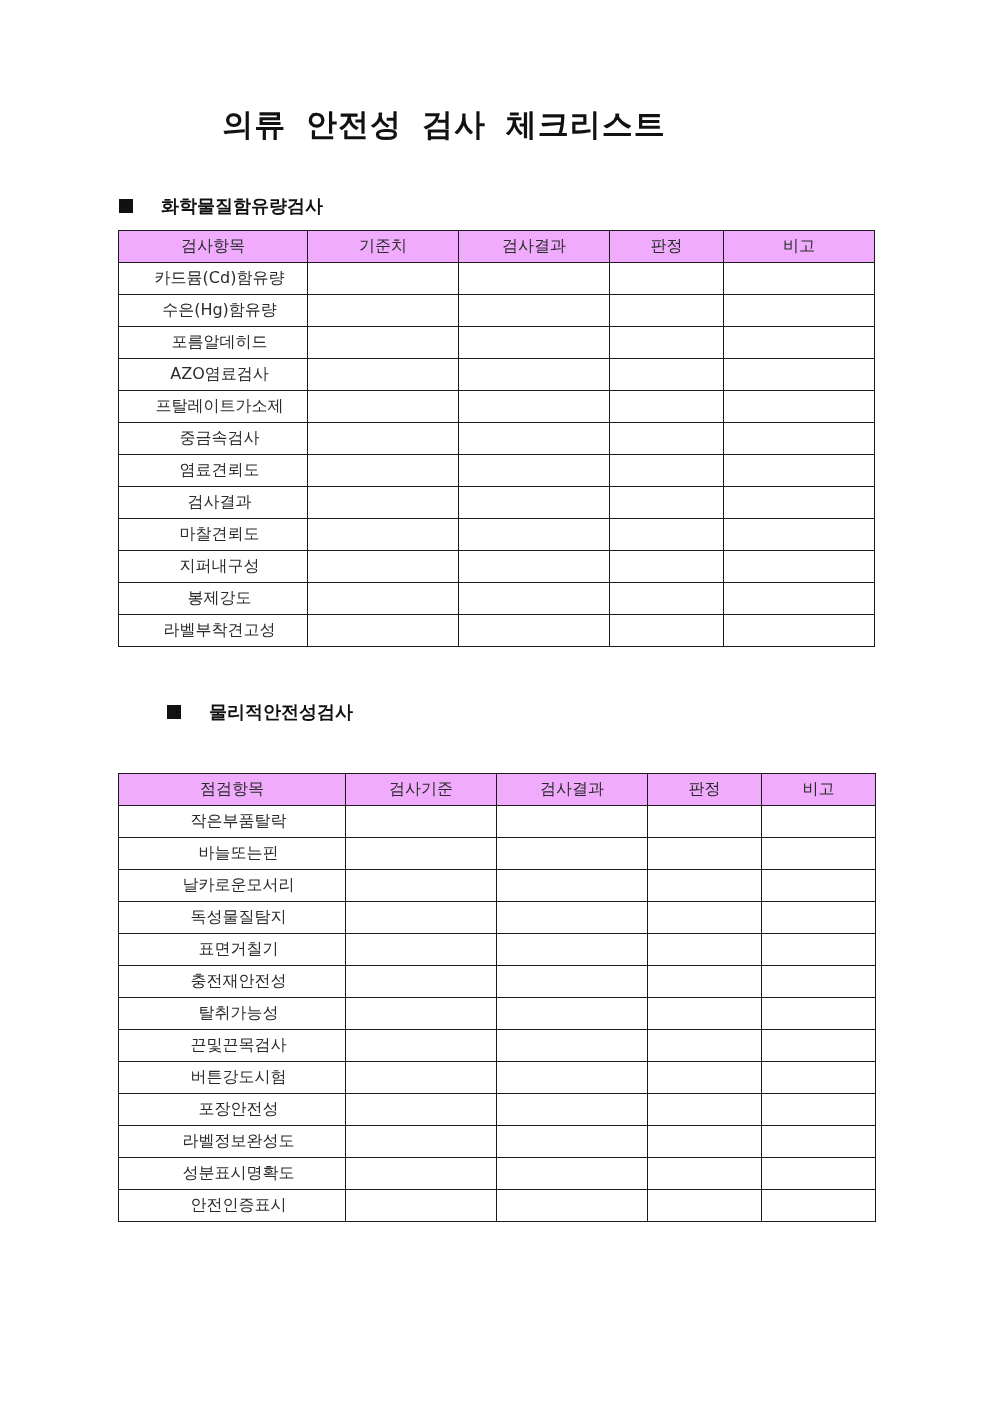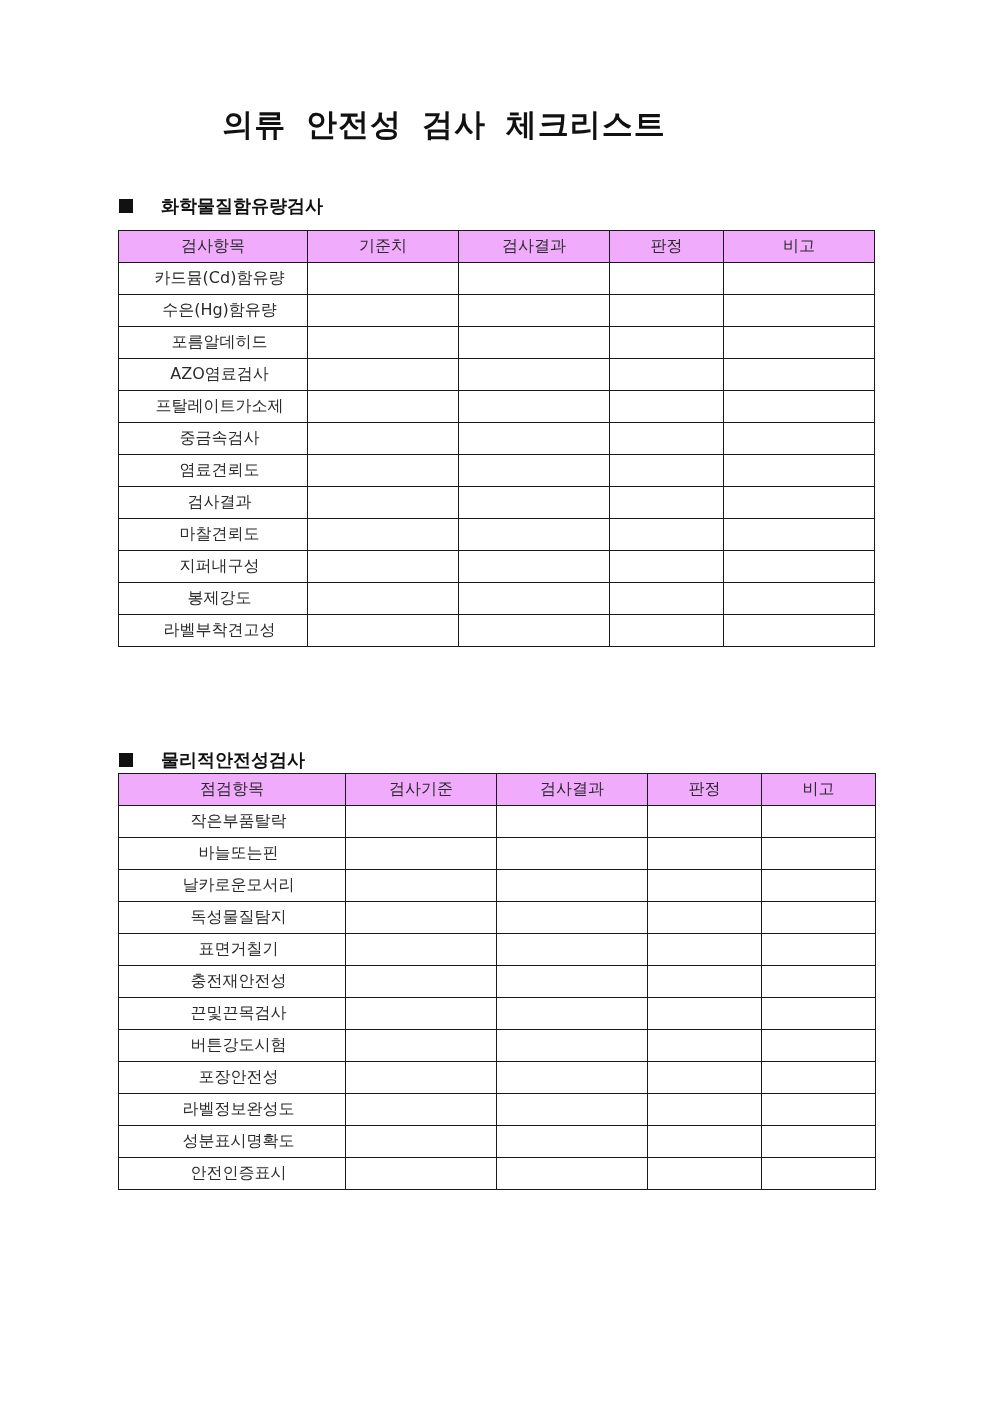--- a/index.html
+++ b/index.html
@@ -177,21 +177,21 @@
       <tr>
         <td class="item">라벨부착견고성</td>
         <td></td>
         <td></td>
         <td></td>
         <td></td>
       </tr>
     </tbody>
 </table>
 
-<div class="section-heading" style="top:748px;">
+<div class="section-heading" style="top:700px;margin-left:48px;">
   <span class="square"></span>
   <span>물리적안전성검사</span>
 </div>
 
 <table class="checklist" style="top:773px;">
   <colgroup>
     <col style="width:227px">
     <col style="width:151px">
     <col style="width:151px">
     <col style="width:114px">
@@ -243,20 +243,27 @@
         <td></td>
       </tr>
       <tr>
         <td class="item">충전재안전성</td>
         <td></td>
         <td></td>
         <td></td>
         <td></td>
       </tr>
       <tr>
+        <td class="item">탈취가능성</td>
+        <td></td>
+        <td></td>
+        <td></td>
+        <td></td>
+      </tr>
+      <tr>
         <td class="item">끈및끈목검사</td>
         <td></td>
         <td></td>
         <td></td>
         <td></td>
       </tr>
       <tr>
         <td class="item">버튼강도시험</td>
         <td></td>
         <td></td>

